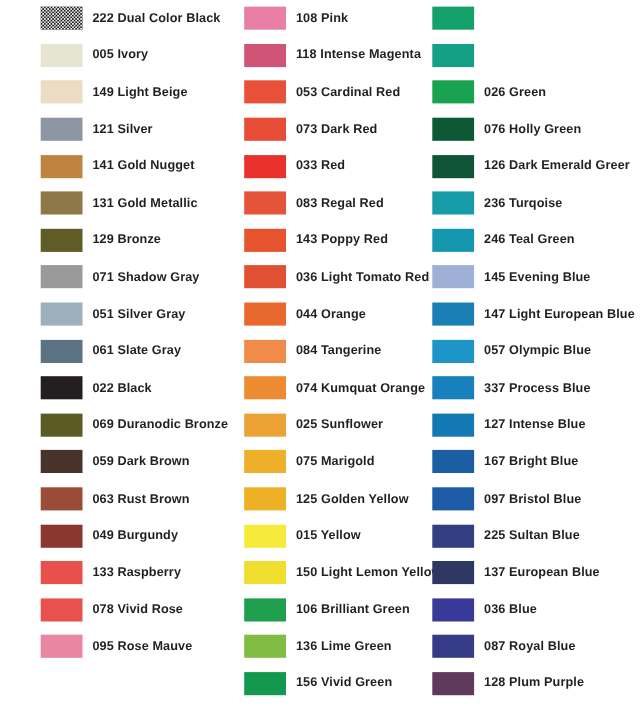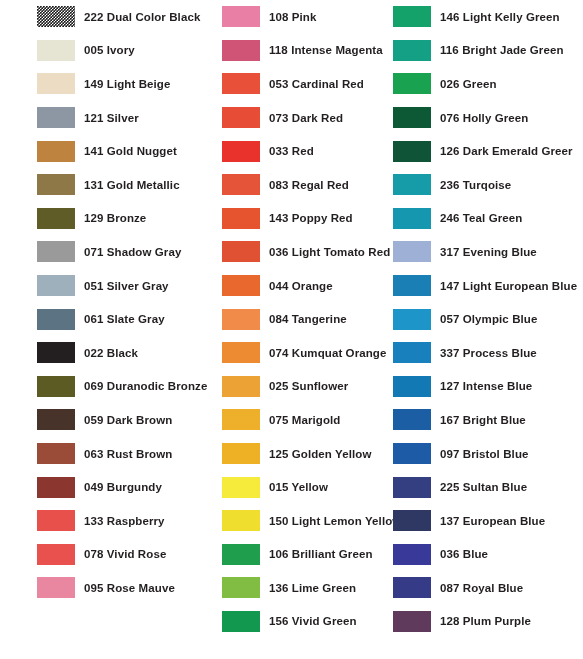--- a/index.html
+++ b/index.html
@@ -210,25 +210,23 @@
         <div class="swatch-label">136 Lime Green</div>
       </div>
       <div class="swatch-row">
         <div class="swatch" style="background: rgb(19, 152, 79);"></div>
         <div class="swatch-label">156 Vivid Green</div>
       </div>
     </div>
   <div class="column col-2">
       <div class="swatch-row">
         <div class="swatch" style="background: rgb(21, 161, 106);"></div>
-        <div class="swatch-label">146 Light Kelly Green</div>
       </div>
       <div class="swatch-row">
         <div class="swatch" style="background: rgb(20, 160, 133);"></div>
-        <div class="swatch-label">116 Bright Jade Green</div>
       </div>
       <div class="swatch-row">
         <div class="swatch" style="background: rgb(25, 163, 80);"></div>
         <div class="swatch-label">026 Green</div>
       </div>
       <div class="swatch-row">
         <div class="swatch" style="background: rgb(13, 89, 53);"></div>
         <div class="swatch-label">076 Holly Green</div>
       </div>
       <div class="swatch-row">
@@ -238,21 +236,21 @@
       <div class="swatch-row">
         <div class="swatch" style="background: rgb(22, 156, 168);"></div>
         <div class="swatch-label">236 Turqoise</div>
       </div>
       <div class="swatch-row">
         <div class="swatch" style="background: rgb(22, 151, 176);"></div>
         <div class="swatch-label">246 Teal Green</div>
       </div>
       <div class="swatch-row">
         <div class="swatch" style="background: rgb(158, 176, 213);"></div>
-        <div class="swatch-label">317 Evening Blue</div>
+        <div class="swatch-label">145 Evening Blue</div>
       </div>
       <div class="swatch-row">
         <div class="swatch" style="background: rgb(26, 127, 181);"></div>
         <div class="swatch-label">147 Light European Blue</div>
       </div>
       <div class="swatch-row">
         <div class="swatch" style="background: rgb(30, 149, 201);"></div>
         <div class="swatch-label">057 Olympic Blue</div>
       </div>
       <div class="swatch-row">

